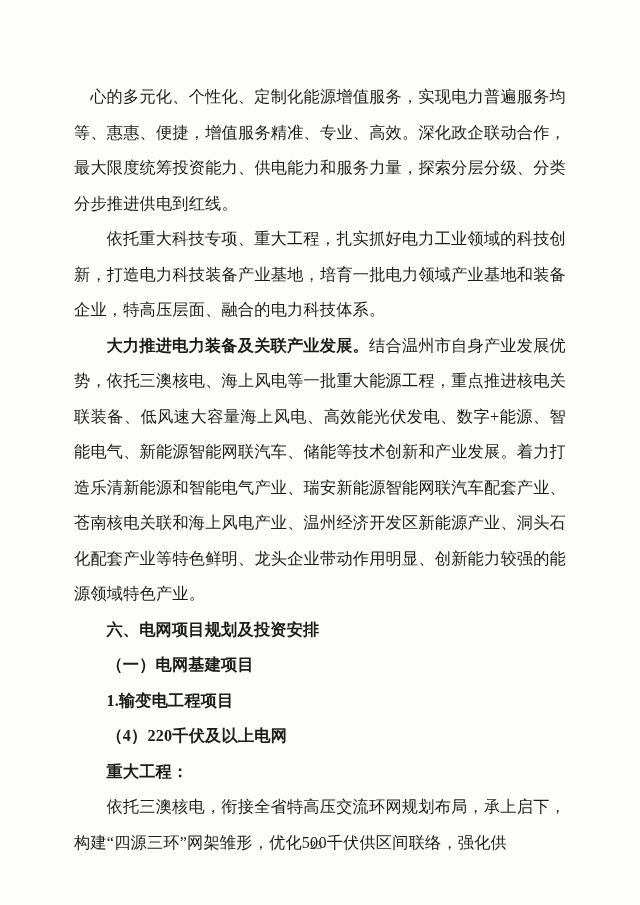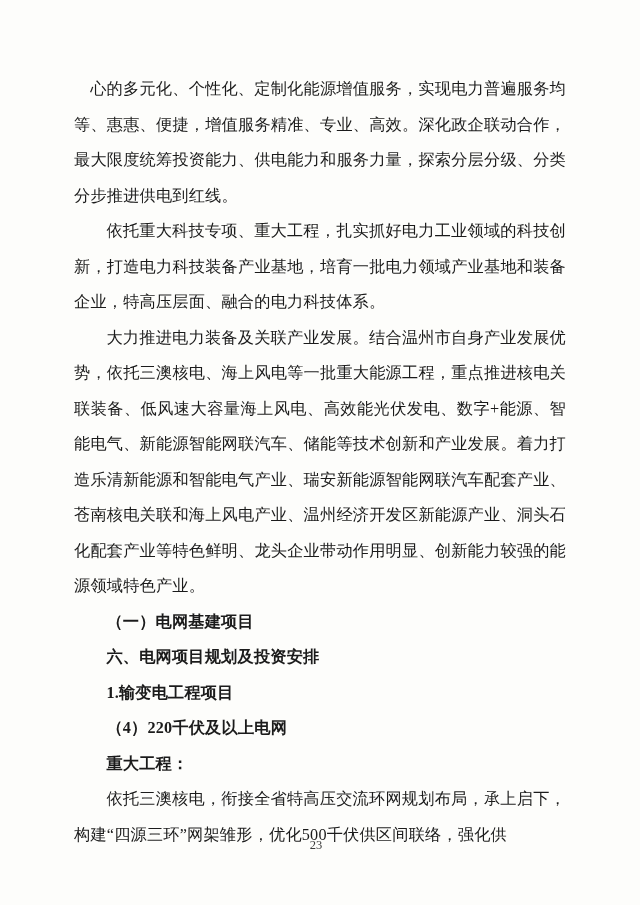--- a/index.html
+++ b/index.html
@@ -14,21 +14,21 @@
     position: relative;
     width: 640px;
     height: 905px;
     background: #fdfdfb;
     overflow: hidden;
     box-sizing: border-box;
   }
   .page-inner {
     position: absolute;
     left: 74px;
-    top: 72px;
+    top: 80px;
     width: 492px;
   }
   p {
     margin: 0;
     font-size: 16.2px;
     line-height: 35.5px;
     color: #1b1b1b;
     text-align: justify;
     text-justify: inter-ideograph;
     letter-spacing: 0.2px;
@@ -42,21 +42,21 @@
   }
   .heading {
     font-weight: bold;
     text-indent: 1em;
   }
   .heading-num {
     font-weight: bold;
     text-indent: 2em;
   }
   .mixed-lead {
-    font-weight: normal;
+    font-weight: bold;
   }
   .page-number {
     position: absolute;
     left: 0;
     right: 8px;
     top: 838px;
     text-align: center;
     font-size: 12.5px;
     color: #3a3a3a;
     font-family: "Liberation Serif", "DejaVu Serif", serif;
@@ -68,23 +68,23 @@
 <div class="page">
   <div class="page-inner">
 
     <p class="indent-1">心的多元化、个性化、定制化能源增值服务，实现电力普遍服务均等、惠惠、便捷，增值服务精准、专业、高效。深化政企联动合作，最大限度统筹投资能力、供电能力和服务力量，探索分层分级、分类分步推进供电到红线。</p>
 
 
     <p class="indent">依托重大科技专项、重大工程，扎实抓好电力工业领域的科技创新，打造电力科技装备产业基地，培育一批电力领域产业基地和装备企业，特高压层面、融合的电力科技体系。</p>
 
     <p class="indent"><span class="mixed-lead">大力推进电力装备及关联产业发展。</span><span>结合温州市自身产业发展优势，依托三澳核电、海上风电等一批重大能源工程，重点推进核电关联装备、低风速大容量海上风电、高效能光伏发电、数字+能源、智能电气、新能源智能网联汽车、储能等技术创新和产业发展。着力打造乐清新能源和智能电气产业、瑞安新能源智能网联汽车配套产业、苍南核电关联和海上风电产业、温州经济开发区新能源产业、洞头石化配套产业等特色鲜明、龙头企业带动作用明显、创新能力较强的能源领域特色产业。</span></p>
 
+    <p class="heading-num">六、电网项目规划及投资安排</p>
+
     <p class="heading-num">（一）电网基建项目</p>
-
-    <p class="heading-num">六、电网项目规划及投资安排</p>
 
     <p class="heading-num">1.输变电工程项目</p>
 
     <p class="heading-num">（4）220千伏及以上电网</p>
 
     <p class="heading-num">重大工程：</p>
 
     <p class="indent">依托三澳核电，衔接全省特高压交流环网规划布局，承上启下，构建“四源三环”网架雏形，优化500千伏供区间联络，强化供</p>
 
   </div>

